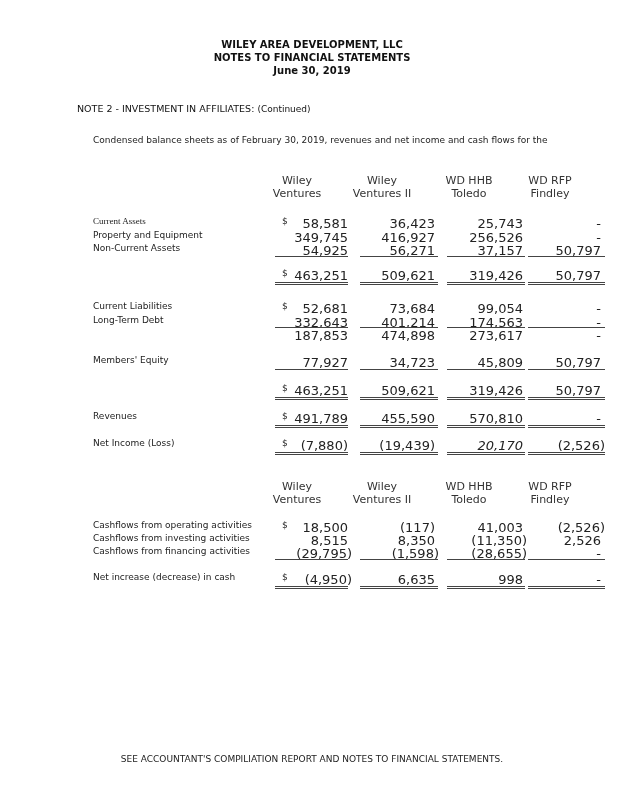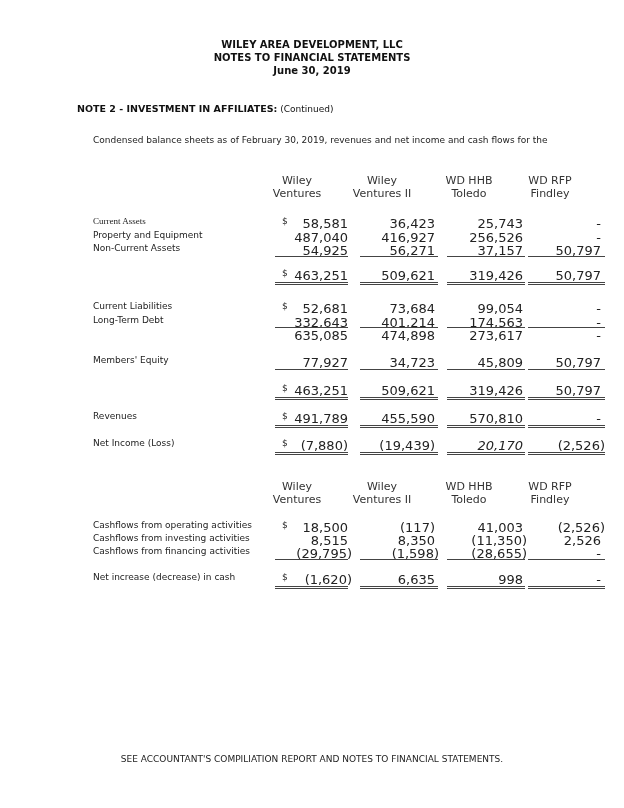--- a/index.html
+++ b/index.html
@@ -1,21 +1,21 @@
 <!DOCTYPE html>
 <html><head>
 <meta charset="utf-8">
 <style>
   html, body { margin: 0; padding: 0; background: #ffffff; }
   body { width: 624px; height: 808px; position: relative; overflow: hidden;
          font-family: "DejaVu Sans", sans-serif; color: #222; }
   .hdr { position: absolute; left: 0; width: 624px; text-align: center;
          font-weight: bold; font-size: 10px; line-height: 13px; color: #111; }
   .note { position: absolute; left: 77px; top: 103px; font-size: 9.5px; color: #111; }
-  .note b { font-weight: bold; }
+  .note b { font-weight: normal; }
   .note span.cont { font-weight: normal; font-size: 9px; }
   .intro { position: absolute; left: 93px; top: 134px; width: 460px; font-size: 9px; line-height: 13px; color: #222; }
   .colhead { position: absolute; width: 80px; text-align: center; font-size: 11px; line-height: 13px; color: #333; }
   .lbl { position: absolute; left: 93px; font-size: 9px; color: #222; white-space: nowrap; }
   .dollar { position: absolute; font-size: 9px; color: #222; }
   .num { position: absolute; width: 80px; text-align: right; font-size: 13px; color: #222; }
   .ul { position: absolute; height: 0; border-top: 1px solid #444; }
   .dul { position: absolute; height: 1px; border-top: 1px solid #444; border-bottom: 1px solid #444; }
   .footer { position: absolute; left: 0; top: 754px; width: 624px; text-align: center; font-size: 9px; color: #222; }
 </style>
@@ -53,21 +53,21 @@
   </div>
 
 <div class="lbl" style="top:216px;font-family:Liberation Serif, serif;">Current Assets</div>
 <div class="dollar" style="left:282px; top:216px;">$</div>
 <div class="num" style="left:268px; top:216px;">58,581</div>
 <div class="num" style="left:355px; top:216px;">36,423</div>
 <div class="num" style="left:443px; top:216px;">25,743</div>
 <div class="num" style="left:521px; top:216px;">-</div>
 
 <div class="lbl" style="top:230px;">Property and Equipment</div>
-<div class="num" style="left:268px; top:230px;">487,040</div>
+<div class="num" style="left:268px; top:230px;">349,745</div>
 <div class="num" style="left:355px; top:230px;">416,927</div>
 <div class="num" style="left:443px; top:230px;">256,526</div>
 <div class="num" style="left:521px; top:230px;">-</div>
 
 <div class="lbl" style="top:243px;">Non-Current Assets</div>
 <div class="num" style="left:268px; top:243px;">54,925</div>
 <div class="num" style="left:355px; top:243px;">56,271</div>
 <div class="num" style="left:443px; top:243px;">37,157</div>
 <div class="num" style="left:521px; top:243px;">50,797</div>
 <div class="ul" style="left:275px; width:73px; top:256px;"></div>
@@ -95,21 +95,21 @@
 <div class="lbl" style="top:315px;">Long-Term Debt</div>
 <div class="num" style="left:268px; top:315px;">332,643</div>
 <div class="num" style="left:355px; top:315px;">401,214</div>
 <div class="num" style="left:443px; top:315px;">174,563</div>
 <div class="num" style="left:521px; top:315px;">-</div>
 <div class="ul" style="left:275px; width:73px; top:327px;"></div>
 <div class="ul" style="left:360px; width:78px; top:327px;"></div>
 <div class="ul" style="left:447px; width:78px; top:327px;"></div>
 <div class="ul" style="left:528px; width:77px; top:327px;"></div>
 
-<div class="num" style="left:268px; top:328px;">635,085</div>
+<div class="num" style="left:268px; top:328px;">187,853</div>
 <div class="num" style="left:355px; top:328px;">474,898</div>
 <div class="num" style="left:443px; top:328px;">273,617</div>
 <div class="num" style="left:521px; top:328px;">-</div>
 
 <div class="lbl" style="top:355px;">Members' Equity</div>
 <div class="num" style="left:268px; top:355px;">77,927</div>
 <div class="num" style="left:355px; top:355px;">34,723</div>
 <div class="num" style="left:443px; top:355px;">45,809</div>
 <div class="num" style="left:521px; top:355px;">50,797</div>
 <div class="ul" style="left:275px; width:73px; top:369px;"></div>
@@ -184,21 +184,21 @@
 <div class="num" style="left:359px; top:546px;">(1,598)</div>
 <div class="num" style="left:447px; top:546px;">(28,655)</div>
 <div class="num" style="left:521px; top:546px;">-</div>
 <div class="ul" style="left:275px; width:73px; top:559px;"></div>
 <div class="ul" style="left:360px; width:78px; top:559px;"></div>
 <div class="ul" style="left:447px; width:78px; top:559px;"></div>
 <div class="ul" style="left:528px; width:77px; top:559px;"></div>
 
 <div class="lbl" style="top:572px;">Net increase (decrease) in cash</div>
 <div class="dollar" style="left:282px; top:572px;">$</div>
-<div class="num" style="left:272px; top:572px;">(1,620)</div>
+<div class="num" style="left:272px; top:572px;">(4,950)</div>
 <div class="num" style="left:355px; top:572px;">6,635</div>
 <div class="num" style="left:443px; top:572px;">998</div>
 <div class="num" style="left:521px; top:572px;">-</div>
 <div class="dul" style="left:275px; width:73px; top:586px;"></div>
 <div class="dul" style="left:360px; width:78px; top:586px;"></div>
 <div class="dul" style="left:447px; width:78px; top:586px;"></div>
 <div class="dul" style="left:528px; width:77px; top:586px;"></div>
 
 <div class="footer">SEE ACCOUNTANT'S COMPILIATION REPORT AND NOTES TO FINANCIAL STATEMENTS.</div>
 

